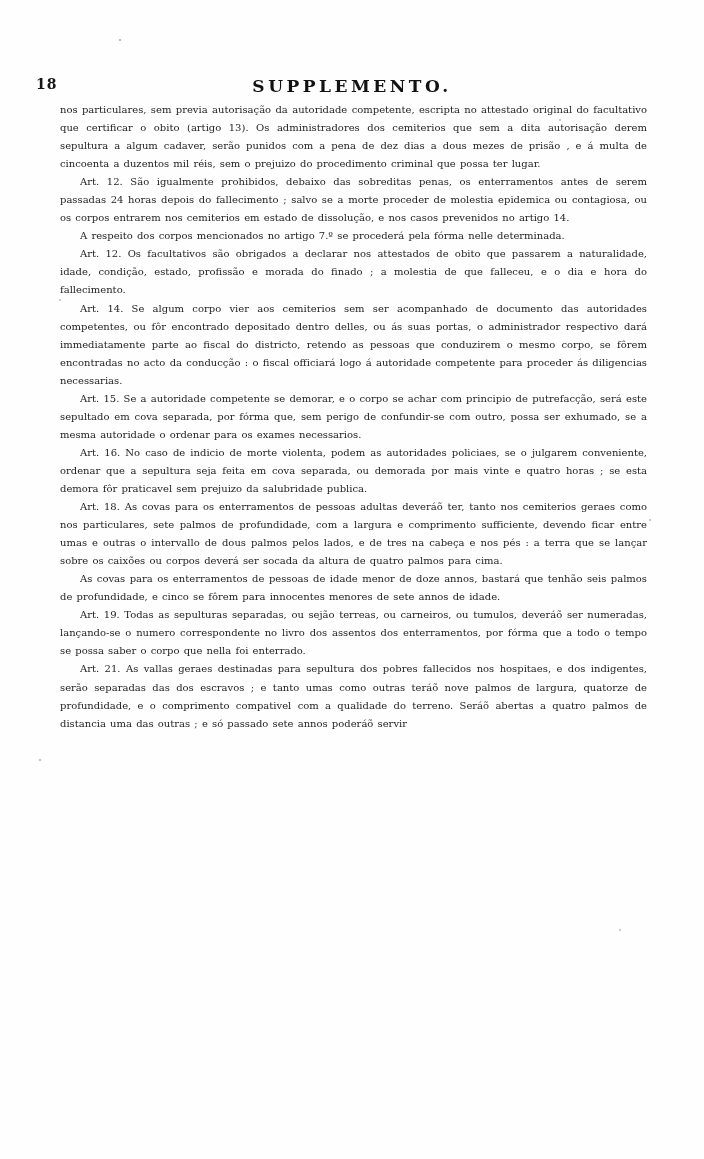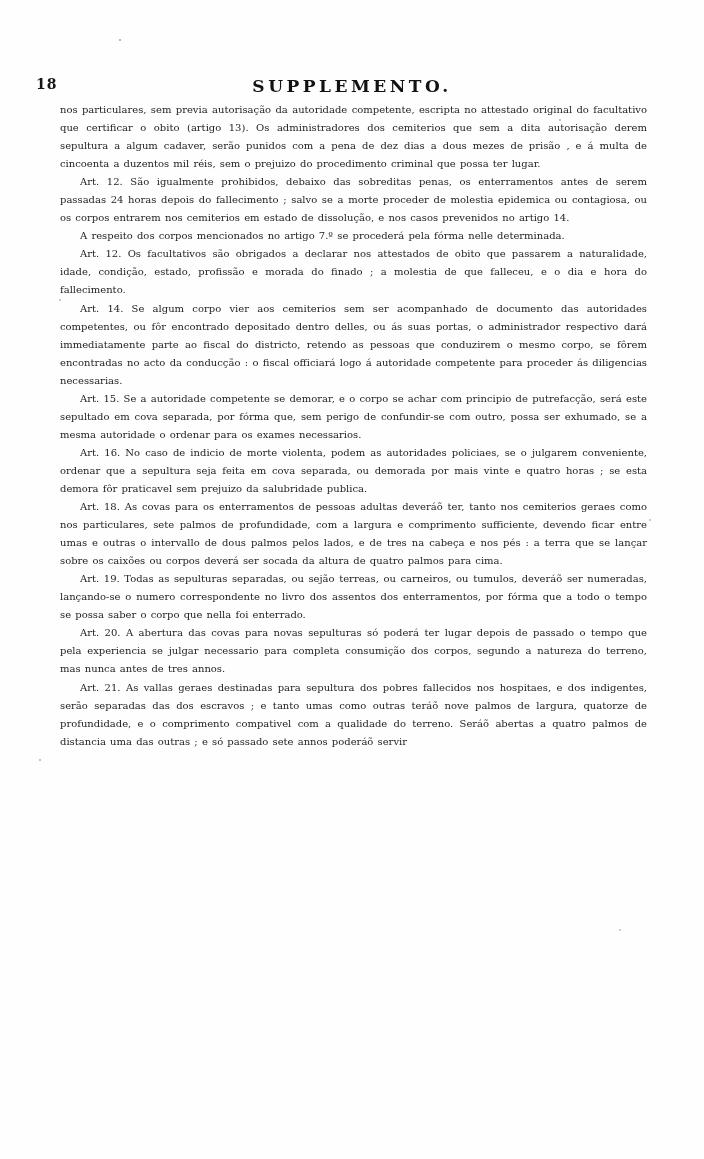--- a/index.html
+++ b/index.html
@@ -79,17 +79,17 @@
   </header>
   <main class="text-block">
       <p class="para">nos particulares, sem previa autorisação da autoridade competente, escripta no attestado original do facultativo que certificar o obito (artigo 13). Os administradores dos cemiterios que sem a dita autorisação derem sepultura a algum cadaver, serão punidos com a pena de dez dias a dous mezes de prisão , e á multa de cincoenta a duzentos mil réis, sem o prejuizo do procedimento criminal que possa ter lugar.</p>
       <p class="para indent">Art. 12. São igualmente prohibidos, debaixo das sobreditas penas, os enterramentos antes de serem passadas 24 horas depois do fallecimento ; salvo se a morte proceder de molestia epidemica ou contagiosa, ou os corpos entrarem nos cemiterios em estado de dissolução, e nos casos prevenidos no artigo 14.</p>
       <p class="para indent">A respeito dos corpos mencionados no artigo 7.º se procederá pela fórma nelle determinada.</p>
       <p class="para indent">Art. 12. Os facultativos são obrigados a declarar nos attestados de obito que passarem a naturalidade, idade, condição, estado, profissão e morada do finado ; a molestia de que falleceu, e o dia e hora do fallecimento.</p>
       <p class="para indent">Art. 14. Se algum corpo vier aos cemiterios sem ser acompanhado de documento das autoridades competentes, ou fôr encontrado depositado dentro delles, ou ás suas portas, o administrador respectivo dará immediatamente parte ao fiscal do districto, retendo as pessoas que conduzirem o mesmo corpo, se fôrem encontradas no acto da conducção : o fiscal officiará logo á autoridade competente para proceder ás diligencias necessarias.</p>
       <p class="para indent">Art. 15. Se a autoridade competente se demorar, e o corpo se achar com principio de putrefacção, será este sepultado em cova separada, por fórma que, sem perigo de confundir-se com outro, possa ser exhumado, se a mesma autoridade o ordenar para os exames necessarios.</p>
       <p class="para indent">Art. 16. No caso de indicio de morte violenta, podem as autoridades policiaes, se o julgarem conveniente, ordenar que a sepultura seja feita em cova separada, ou demorada por mais vinte e quatro horas ; se esta demora fôr praticavel sem prejuizo da salubridade publica.</p>
       <p class="para indent">Art. 18. As covas para os enterramentos de pessoas adultas deveráõ ter, tanto nos cemiterios geraes como nos particulares, sete palmos de profundidade, com a largura e comprimento sufficiente, devendo ficar entre umas e outras o intervallo de dous palmos pelos lados, e de tres na cabeça e nos pés : a terra que se lançar sobre os caixões ou corpos deverá ser socada da altura de quatro palmos para cima.</p>
+      <p class="para indent">As covas para os enterramentos de pessoas de idade menor de doze annos, bastará que tenhão seis palmos de profundidade, e cinco se fôrem para innocentes menores de sete annos de idade.</p>
       <p class="para indent">Art. 19. Todas as sepulturas separadas, ou sejão terreas, ou carneiros, ou tumulos, deveráõ ser numeradas, lançando-se o numero correspondente no livro dos assentos dos enterramentos, por fórma que a todo o tempo se possa saber o corpo que nella foi enterrado.</p>
-      <p class="para indent">Art. 20. A abertura das covas para novas sepulturas só poderá ter lugar depois de passado o tempo que pela experiencia se julgar necessario para completa consumição dos corpos, segundo a natureza do terreno, mas nunca antes de tres annos.</p>
       <p class="para indent">Art. 21. As vallas geraes destinadas para sepultura dos pobres fallecidos nos hospitaes, e dos indigentes, serão separadas das dos escravos ; e tanto umas como outras teráõ nove palmos de largura, quatorze de profundidade, e o comprimento compativel com a qualidade do terreno. Seráõ abertas a quatro palmos de distancia uma das outras ; e só passado sete annos poderáõ servir</p>
     </main>
 </div>
 
 </body></html>

